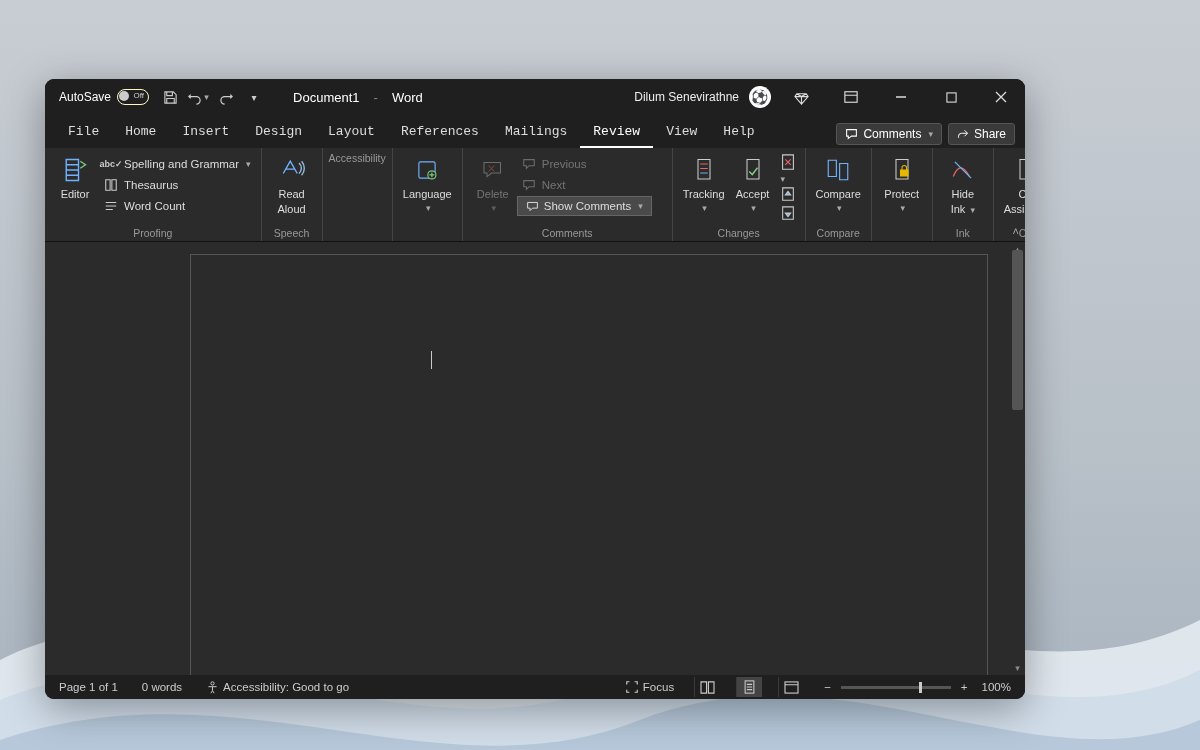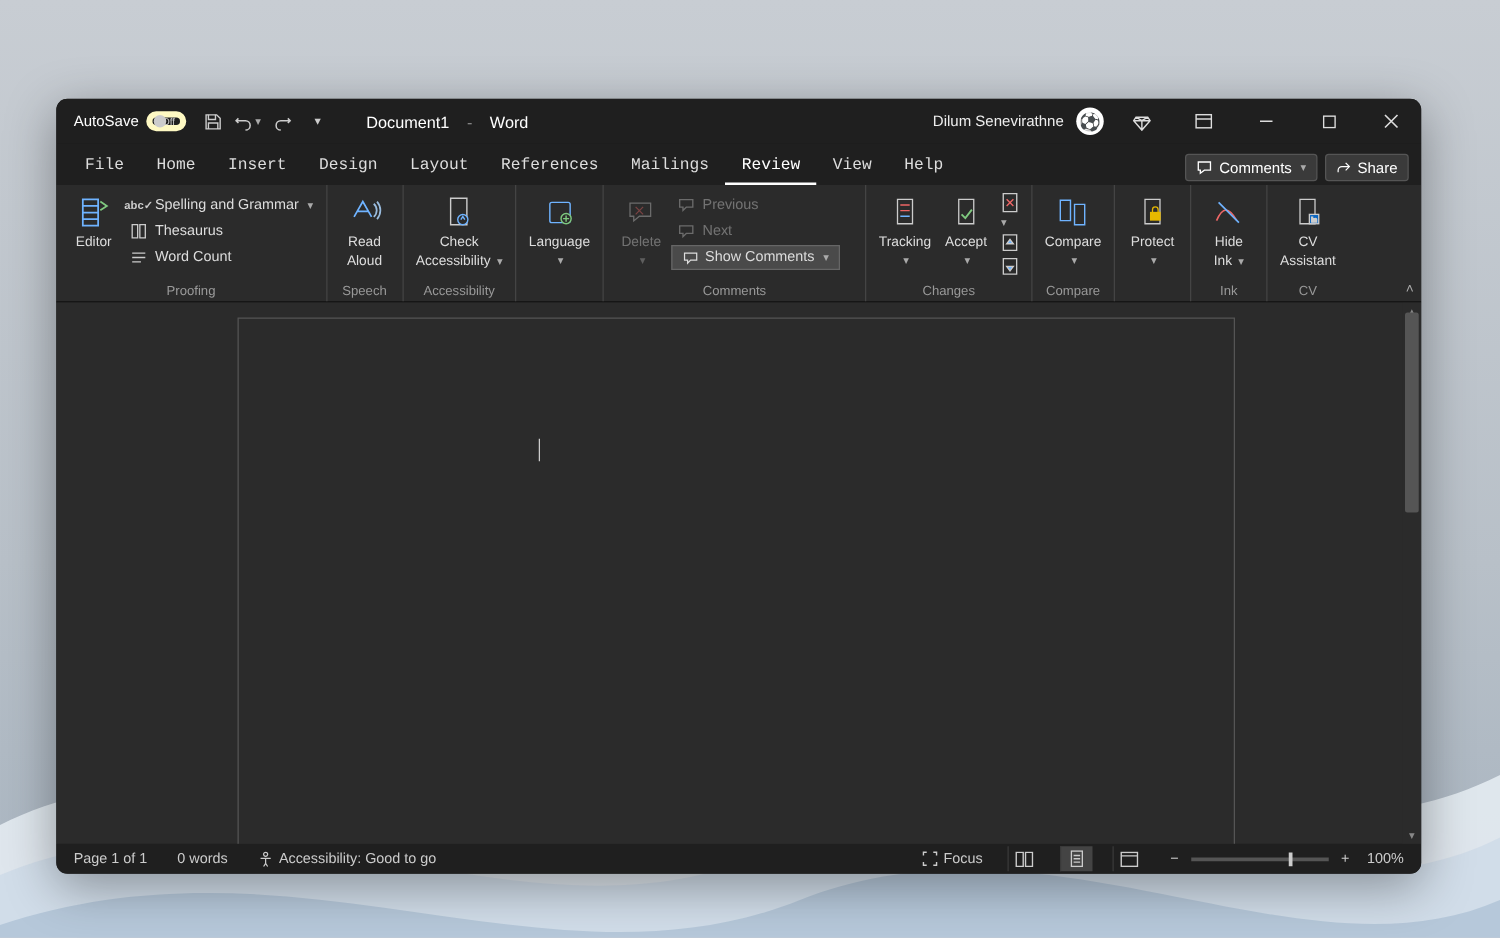--- a/index.html
+++ b/index.html
@@ -1,21 +1,21 @@
 <!DOCTYPE html>
 <html><head>
 <meta charset="utf-8">
 <style>
 * { margin:0; padding:0; box-sizing:border-box; font-family:"Segoe UI",Arial,sans-serif; user-select:none; }
 body { width:1200px; height:750px; background:linear-gradient(180deg,#c8cdd3 0%,#b8c0c8 60%,#a8b4c0 100%); overflow:hidden; position:relative; }
 .wave { position:absolute; bottom:-60px; left:0; width:1200px; height:350px; z-index:0; }
-.word-window { position:absolute; left:45px; top:79px; width:1092px; height:620px; background:#1f1f1f; border-radius:9px; box-shadow:0 10px 40px rgba(0,0,0,.35); display:flex; flex-direction:column; overflow:hidden; z-index:1; }
+.word-window { position:absolute; left:45px; top:79px; width:980px; height:620px; background:#1f1f1f; border-radius:9px; box-shadow:0 10px 40px rgba(0,0,0,.35); display:flex; flex-direction:column; overflow:hidden; z-index:1; }
 .titlebar { height:36px; background:#1f1f1f; display:flex; align-items:center; color:#fff; font-size:12px; padding:0 4px 0 14px; gap:10px; }
 .autosave { display:flex; align-items:center; gap:6px; font-size:12px; }
-.toggle { width:32px; height:16px; border:5px solid #fef9c3; border-radius:8px; display:flex; align-items:center; padding:1px; position:relative; }
+.toggle { width:32px; height:16px; border:1px solid #fef9c3; border-radius:8px; display:flex; align-items:flex-start; padding:1px; position:relative; }
 .toggle .dot { width:10px; height:10px; background:#ccc; border-radius:50%; }
 .toggle .off { position:absolute; right:4px; font-size:8px; color:#ccc; }
 .qat { display:flex; gap:6px; align-items:center; }
 .qat-btn { width:22px; height:22px; display:flex; align-items:center; justify-content:center; color:#ccc; cursor:pointer; font-size:14px; }
 .doctitle { display:flex; align-items:center; gap:14px; font-size:13px; margin-left:18px; white-space:nowrap; }
 .doctitle .sep { color:#888; }
 .searchbox { flex:0 0 300px; height:26px; background:#3a3a3a; border-radius:3px; display:flex; align-items:center; padding:0 10px; gap:8px; margin-left:18px; color:#bbb; font-size:12px; }
 .tb-spacer { flex:1; }
 .username { font-size:12px; color:#eee; white-space:nowrap; }
 .avatar { width:22px; height:22px; border-radius:50%; background:#fff; display:flex; align-items:center; justify-content:center; font-size:14px; }
@@ -205,33 +205,20 @@
               </svg>
             </div>
           <span>Read</span>
           <span>Aloud</span>
         </div>
       </div>
       <div class="group-label">Speech</div>
     </div>
 
     <div class="group">
-      <div class="group-body">
-        <div class="bigbtn">
-          <div class="ico">
-              <svg width="26" height="28" viewBox="0 0 32 32" fill="none" stroke="#ccc" stroke-width="1.4">
-                <path d="M8 2h16v26H8z"></path>
-                <circle cx="20" cy="23" r="5" fill="#2b2b2b" stroke="#6fb3ff"></circle>
-                <path d="M18 23l2-3 2 3" stroke="#6fb3ff"></path>
-              </svg>
-            </div>
-          <span>Check</span>
-          <span><span>Accessibility</span> <span class="chev">▾</span></span>
-        </div>
-      </div>
       <div class="group-label">Accessibility</div>
     </div>
 
     <div class="group">
       <div class="group-body">
         <div class="bigbtn">
           <div class="ico">
               <svg width="26" height="26" viewBox="0 0 32 32" fill="none" stroke="#6fb3ff" stroke-width="1.4">
                 <rect x="6" y="6" width="20" height="20" rx="2"></rect>
                 <circle cx="22" cy="22" r="5" fill="#2b2b2b" stroke="#7fc97f"></circle>

